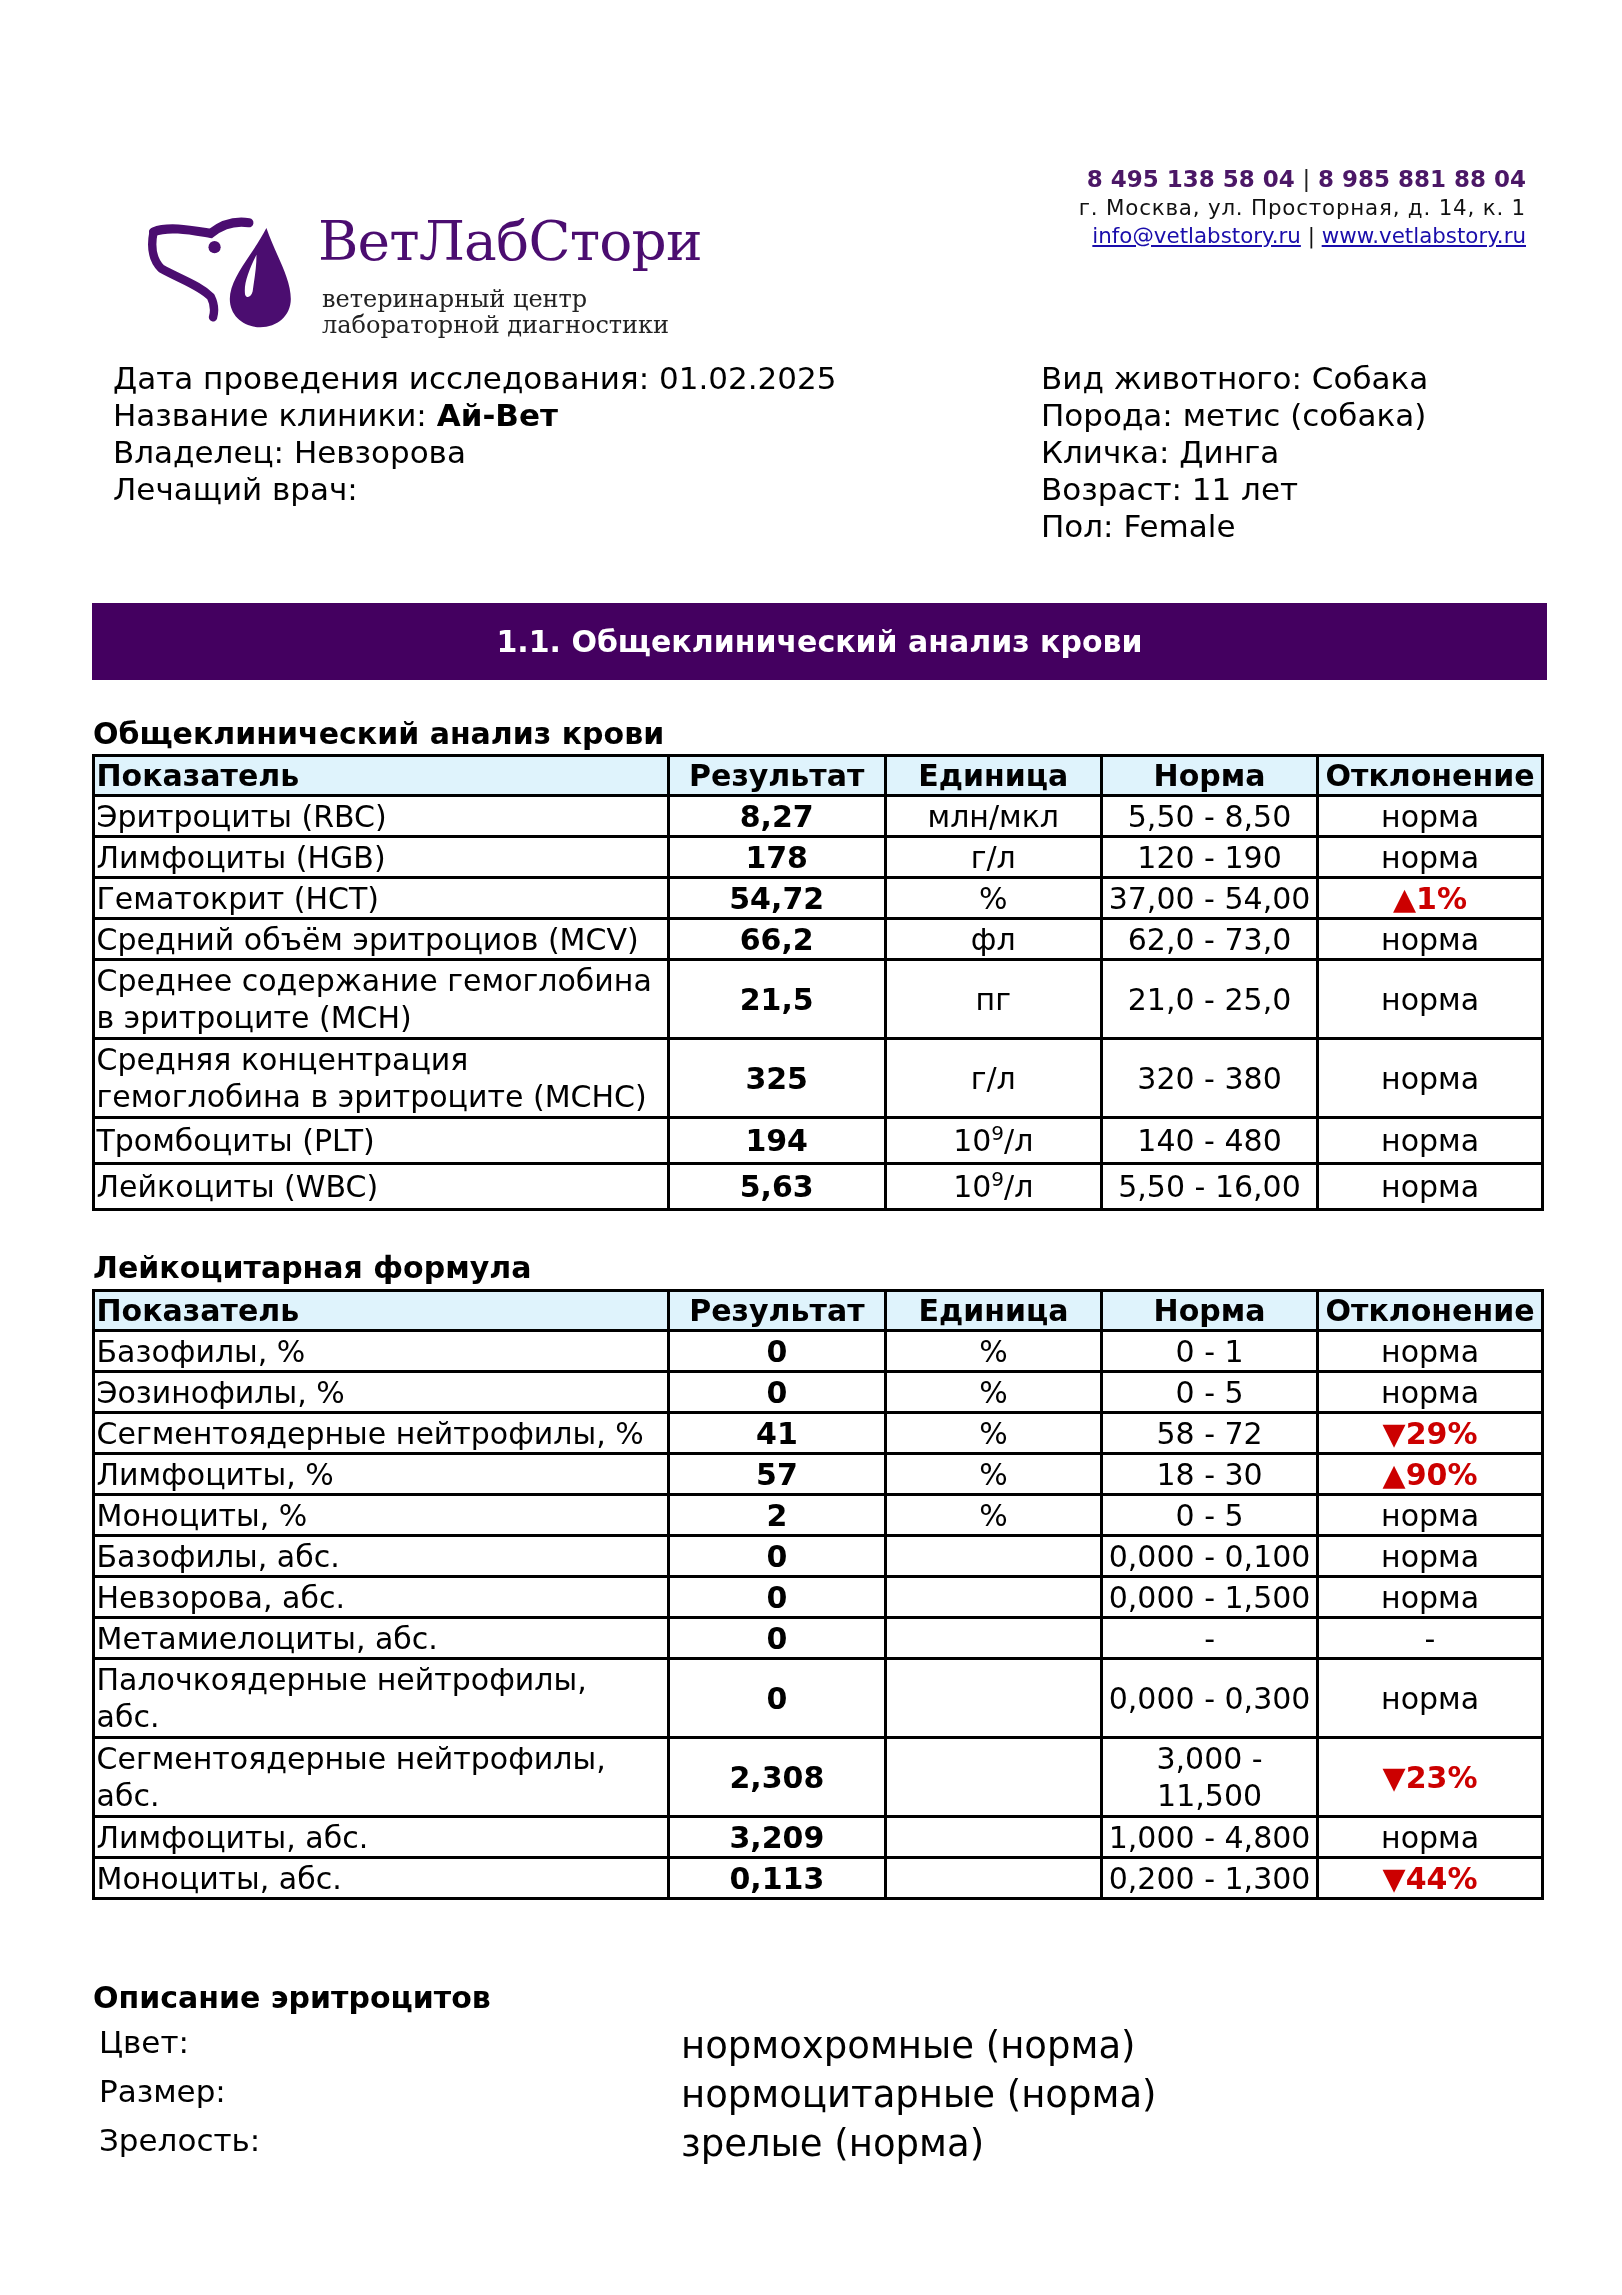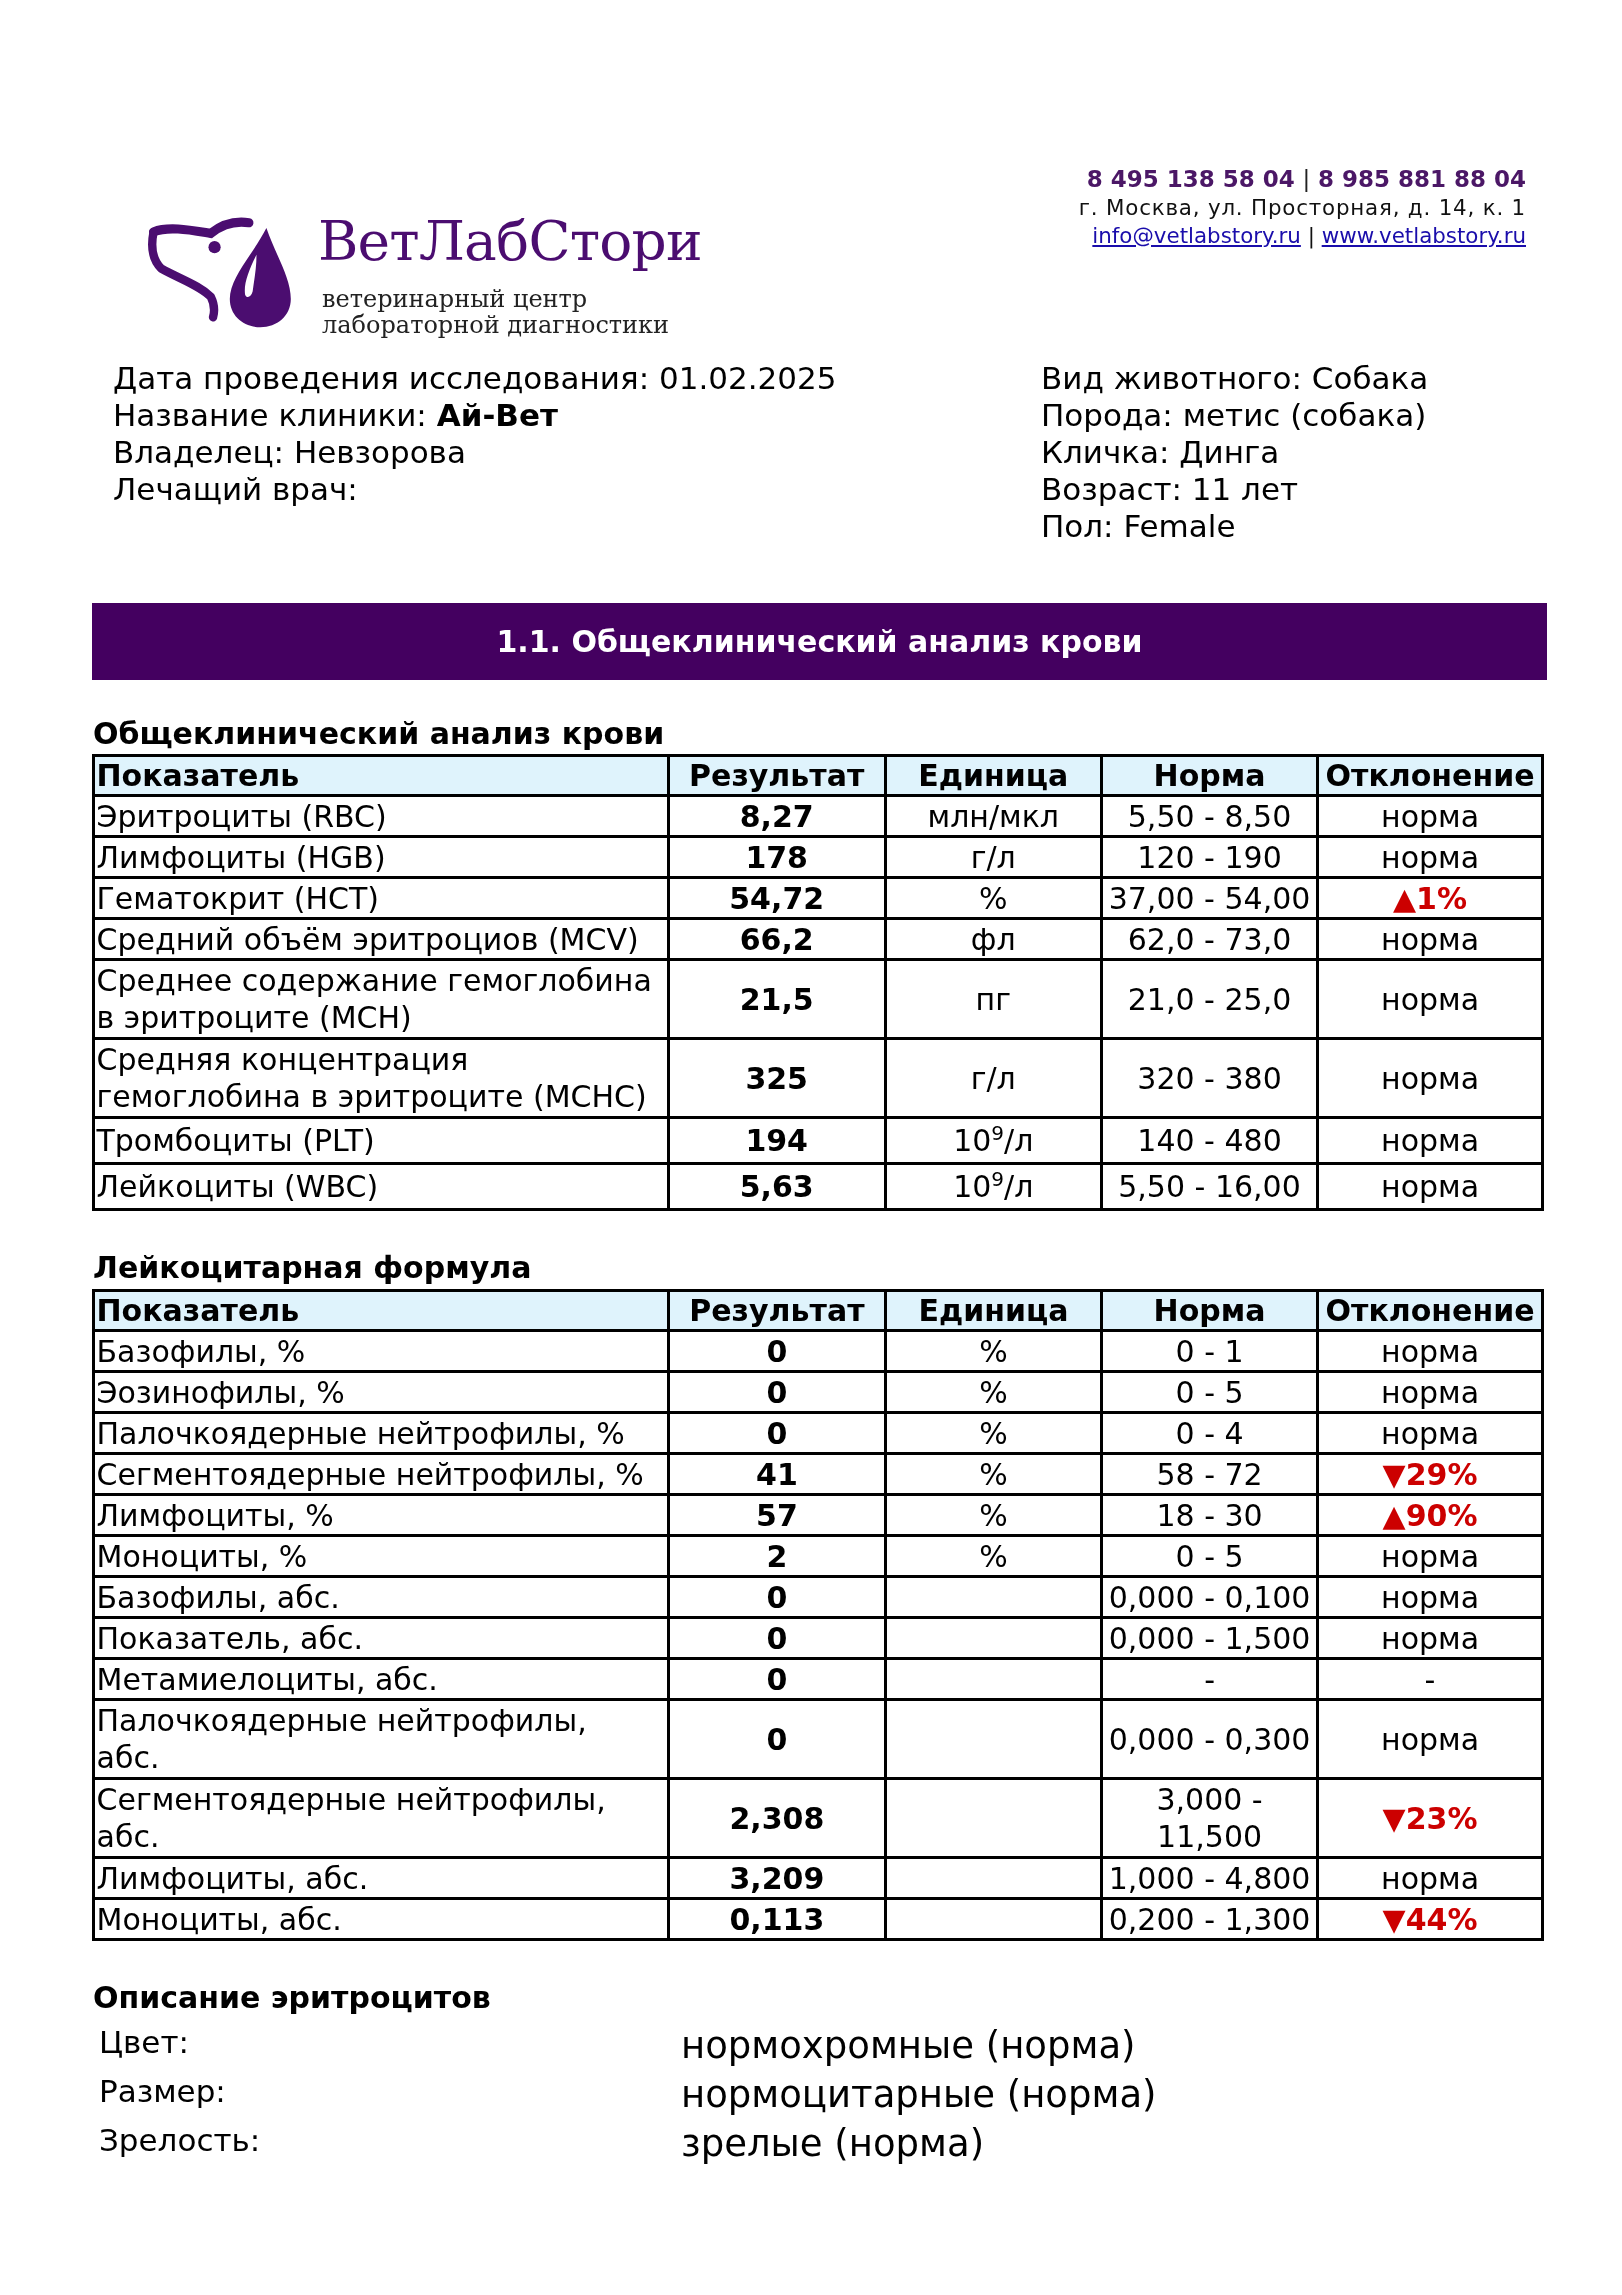--- a/index.html
+++ b/index.html
@@ -202,27 +202,20 @@
     <td class="dev">норма</td>
   </tr>
   <tr style="height:41px">
     <td class="name">Эозинофилы, %</td>
     <td class="res">0</td>
     <td class="unit">%</td>
     <td class="norm">0 - 5</td>
     <td class="dev">норма</td>
   </tr>
   <tr style="height:41px">
-    <td class="name">Палочкоядерные нейтрофилы, %</td>
-    <td class="res">0</td>
-    <td class="unit">%</td>
-    <td class="norm">0 - 4</td>
-    <td class="dev">норма</td>
-  </tr>
-  <tr style="height:41px">
     <td class="name">Сегментоядерные нейтрофилы, %</td>
     <td class="res">41</td>
     <td class="unit">%</td>
     <td class="norm">58 - 72</td>
     <td class="dev flag">▼29%</td>
   </tr>
   <tr style="height:41px">
     <td class="name">Лимфоциты, %</td>
     <td class="res">57</td>
     <td class="unit">%</td>
@@ -237,21 +230,21 @@
     <td class="dev">норма</td>
   </tr>
   <tr style="height:41px">
     <td class="name">Базофилы, абс.</td>
     <td class="res">0</td>
     <td class="unit"></td>
     <td class="norm">0,000 - 0,100</td>
     <td class="dev">норма</td>
   </tr>
   <tr style="height:41px">
-    <td class="name">Показатель, абс.</td>
+    <td class="name">Невзорова, абс.</td>
     <td class="res">0</td>
     <td class="unit"></td>
     <td class="norm">0,000 - 1,500</td>
     <td class="dev">норма</td>
   </tr>
   <tr style="height:41px">
     <td class="name">Метамиелоциты, абс.</td>
     <td class="res">0</td>
     <td class="unit"></td>
     <td class="norm">-</td>

